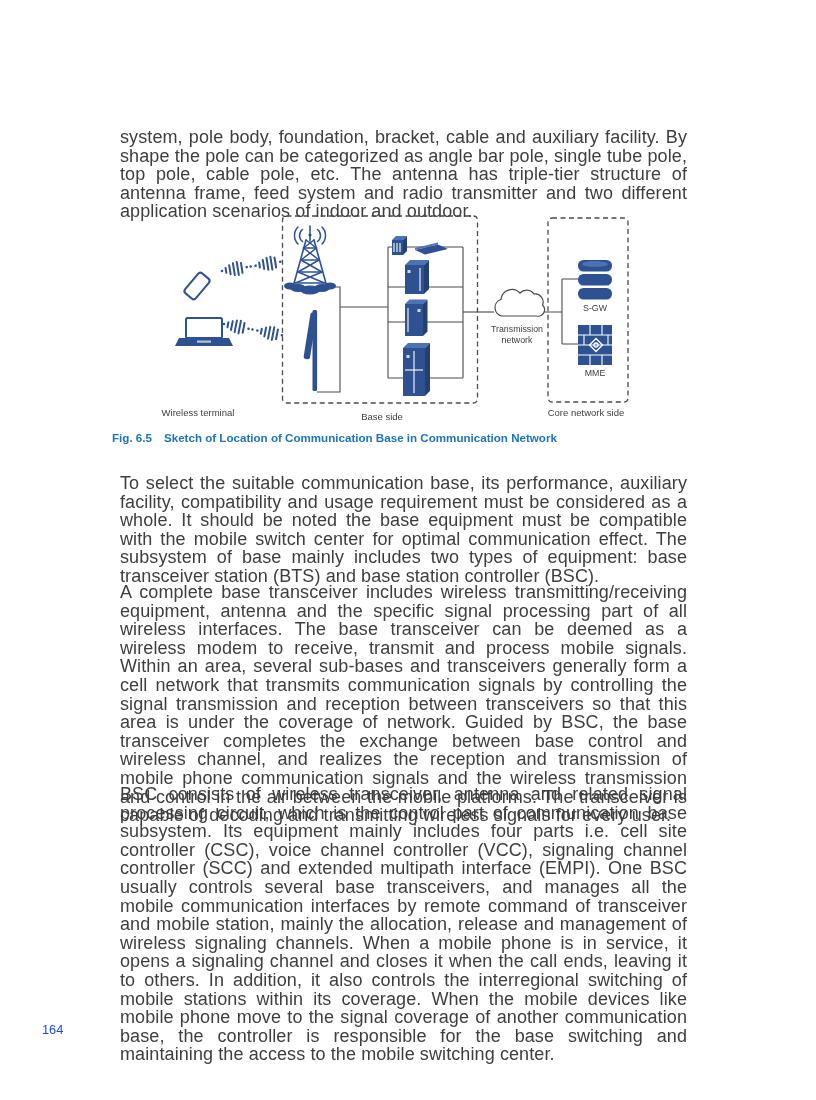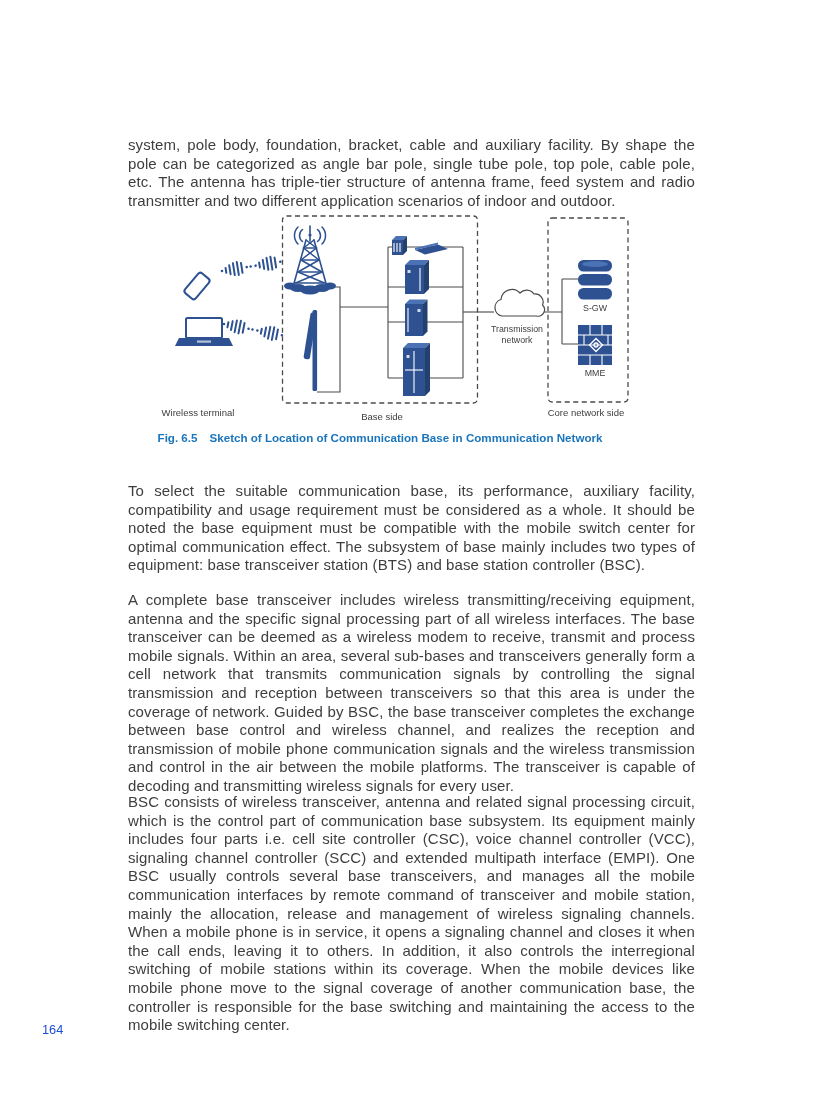--- a/index.html
+++ b/index.html
@@ -2,26 +2,26 @@
 <html style="--icon-blue: #2d5191; --icon-blue-light: #4a72b5; --icon-blue-dark: #23406f; --line-gray: #4a4a4a; --caption-blue: #1b75bc;"><head>
 <meta charset="utf-8">
 <style>
   html,body { margin:0; padding:0; }
   body { background:#ffffff; }
   .page {
     position:relative; width:816px; height:1100px; background:#ffffff;
     font-family:"Liberation Sans", sans-serif; overflow:hidden;
   }
   .para {
-    position:absolute; left:112px; width:567px; margin:16px;
-    font-size:15px; line-height:18.6px; color:#3e3e3e;
+    position:absolute; left:112px; width:567px; margin:8px;
+    font-size:18px; line-height:18.6px; color:#3e3e3e;
     text-align:justify; letter-spacing:0.1px;
   }
   .caption {
-    position:absolute; left:112px; width:536px; text-align:center;
+    position:absolute; left:112px; width:536px; 
     font-size:11.6px; font-weight:bold; color:var(--caption-blue);
   }
   .caption .cap-label { margin-right:12px; }
   .fig { position:absolute; left:112px; top:208px; }
   .page-number {
     position:absolute; left:42px; top:1022px; font-size:12.8px; color:#1d4ed8;
   }
   
   .st  { stroke:var(--line-gray); stroke-width:1.1; fill:none; }
   .dash{ stroke:var(--line-gray); stroke-width:1.3; fill:none; stroke-dasharray:5 3.5; }

